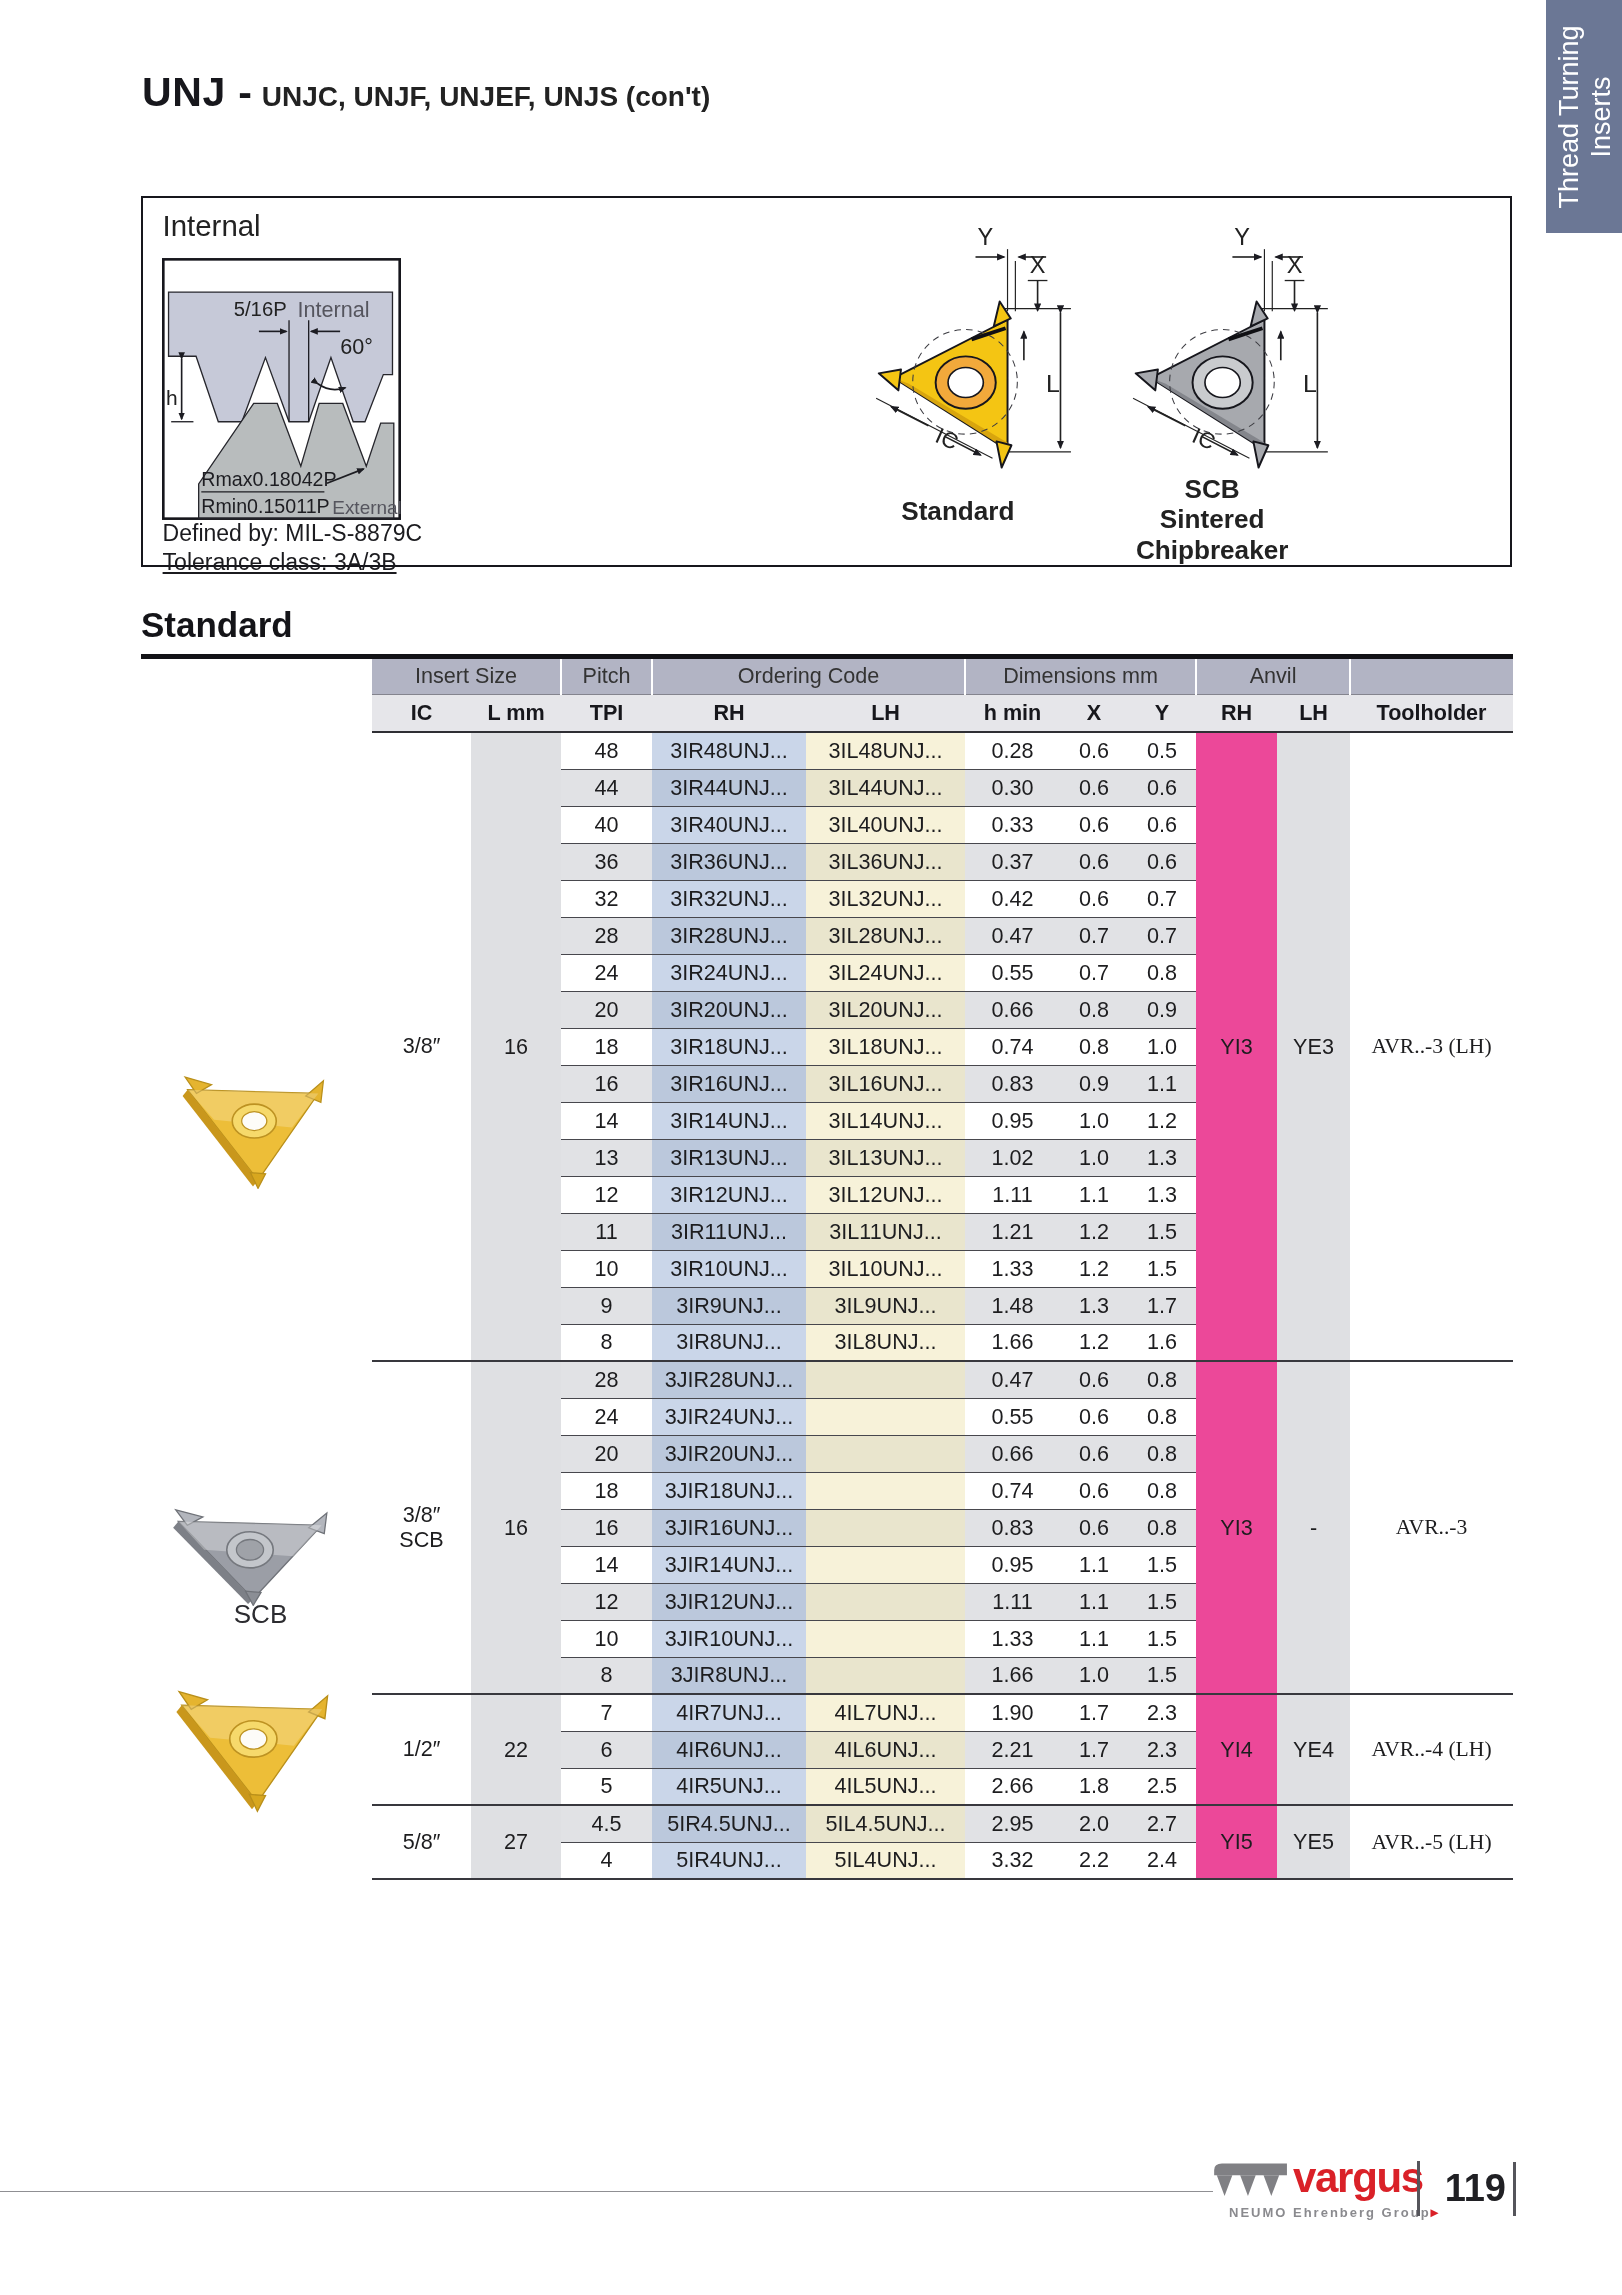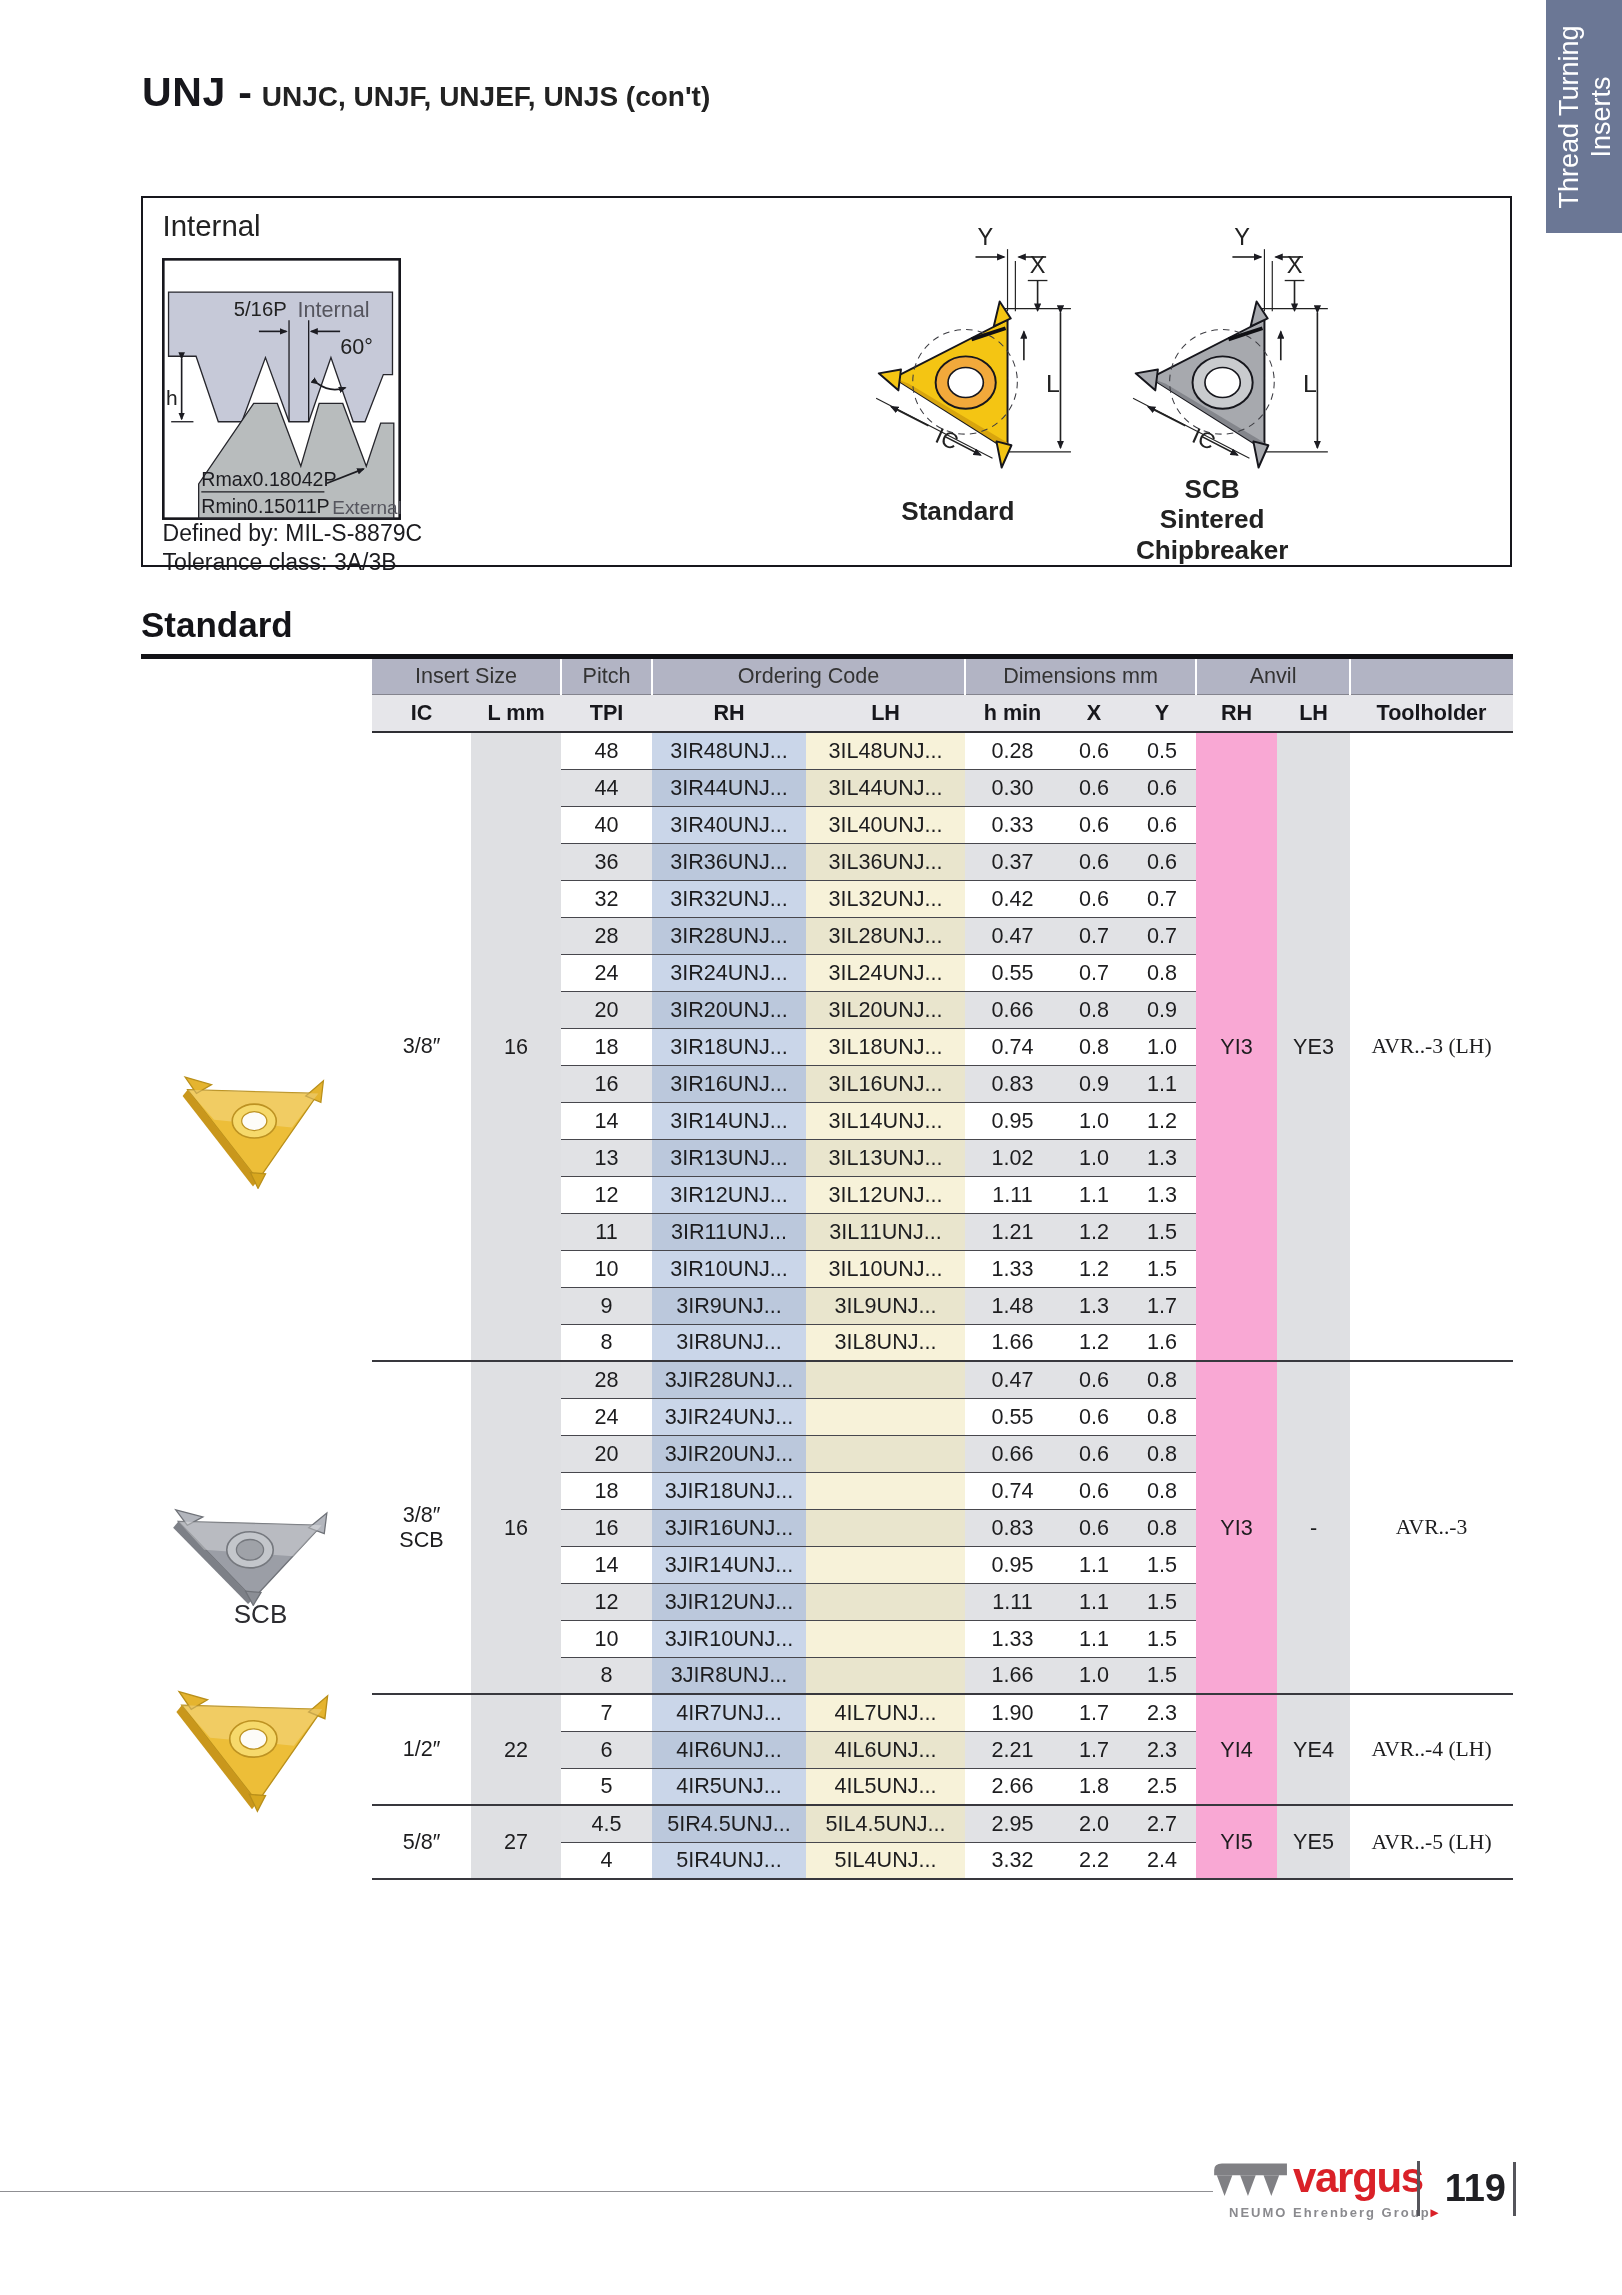--- a/index.html
+++ b/index.html
@@ -15,40 +15,40 @@
   
   .title-row { position:absolute; left:142px; top:69px; white-space:nowrap; }
   .title-main { font-size:41px; font-weight:bold; color:#17171c; letter-spacing:0.7px; }
   .title-sub  { font-size:28px; font-weight:700; color:#222; margin-left:9.2px; }
 
   
   .panel { position:absolute; left:141px; top:196px; width:1371px; height:371px; border:2px solid #16161c; background:#fff; }
   .panel-heading { position:absolute; left:19.6px; top:10.5px; font-size:29.4px; color:#222; }
   .thread-svg { position:absolute; left:19px; top:60px; }
   .defined-by { position:absolute; left:19.6px; top:322px; font-size:23px; color:#1b1b1f; }
-  .tolerance  { position:absolute; left:19.6px; top:351px; font-size:23px; color:#1b1b1f; }
+  .tolerance  { position:absolute; left:19.6px; top:351px; font-size:23px; color:#1b1b1f;text-decoration:underline; }
   .inserts-svg { position:absolute; left:687px; top:25px; }
 
   
   .section-heading { position:absolute; left:141px; top:605px; font-size:35px; font-weight:bold; color:#141418; }
   .heavy-rule { position:absolute; left:141px; top:654px; width:1372px; height:4.6px; background:#121216; }
 
   
   table.spec { position:absolute; left:372px; top:659px; width:1141px; border-collapse:collapse; table-layout:fixed; }
   table.spec th, table.spec td { font-size:21.6px; text-align:center; vertical-align:middle; padding:0; }
   tr.ghead { height:35px; }
   tr.chead { height:38px; }
   tbody tr { height:37px; }
   th.g { background:var(--group-header,#b2b4c4); font-weight:400; color:#333; border-bottom:1.3px solid #84848e; }
   th.g + th.g { border-left:2px solid #fff; }
   th.c { background:var(--col-header,#e6e6ea); font-weight:bold; color:#17171c; border-bottom:2.6px solid #2f2f34; }
   tbody tr.alt { background:var(--row-alt,#e1e2e5); }
   td.c-ic  { background:#fff; white-space:pre-line; line-height:1.15; }
   td.c-l   { background:var(--col-gray,#dfe0e3); }
-  td.c-arh { background:#f9a8d4; }
+  td.c-arh { background:#ec4899; }
   td.c-alh { background:var(--col-gray,#dfe0e3); }
   td.c-th  { background:#fff; text-align:left; padding-left:15.7px;font-family:Liberation Serif, serif; }
   td.c-rh  { background:var(--rh-tint,rgba(150,174,211,0.5)); }
   td.c-lh  { background:var(--lh-tint,rgba(241,231,186,0.55)); }
   td.sep    { border-bottom:1.3px solid #47474d; }
   td.secend { border-bottom:2.6px solid #38383e; }
 
   
   .photo1 { position:absolute; left:177px; top:1057px; }
   .photo2 { position:absolute; left:168px; top:1493px; }

